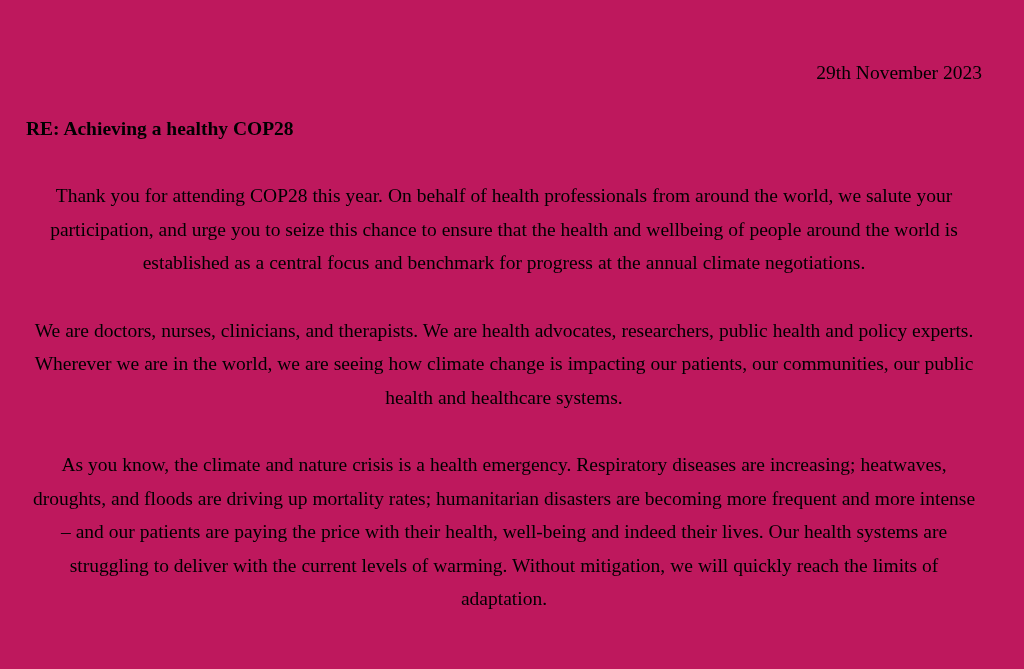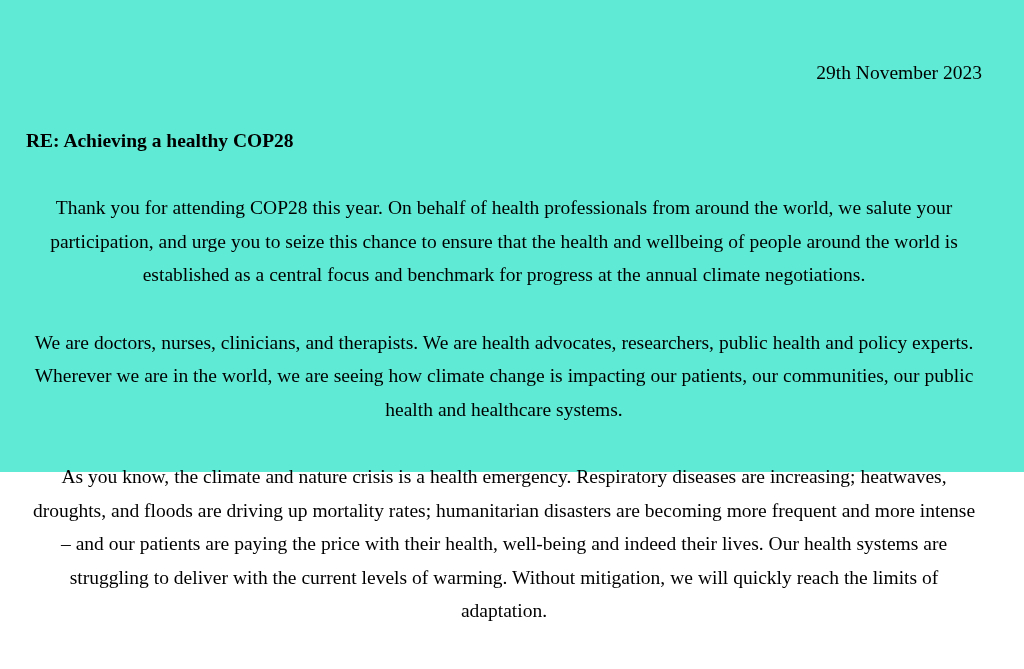--- a/index.html
+++ b/index.html
@@ -11,43 +11,43 @@
     width: 1024px;
     height: 669px;
     overflow: hidden;
     font-family: "Liberation Serif", "DejaVu Serif", serif;
     color: #000000;
     -webkit-font-smoothing: antialiased;
   }
   .page {
     position: relative;
     width: 1024px;
-    height: 472px;
-    background: #5eead4;
+    height: 669px;
+    background: #be185d;
     box-sizing: border-box;
     padding: 0 42px 0 26px;
   }
   .date-line {
     text-align: right;
     font-size: 19.5px;
     line-height: 33.5px;
     padding-top: 56px;
     white-space: pre;
   }
   .salutation {
     font-size: 19.5px;
     line-height: 33.5px;
     margin-top: 17px;
     white-space: pre;
   }
   .subject {
     font-size: 19.5px;
     line-height: 33.5px;
     font-weight: bold;
-    margin-top: 34px;
+    margin-top: 22px;
     white-space: pre;
   }
   .body-para {
     font-size: 19.5px;
     line-height: 33.5px;
     margin-top: 34px;
     text-align: center;
     white-space: pre-wrap;
     word-spacing: 0.1px;
   }

